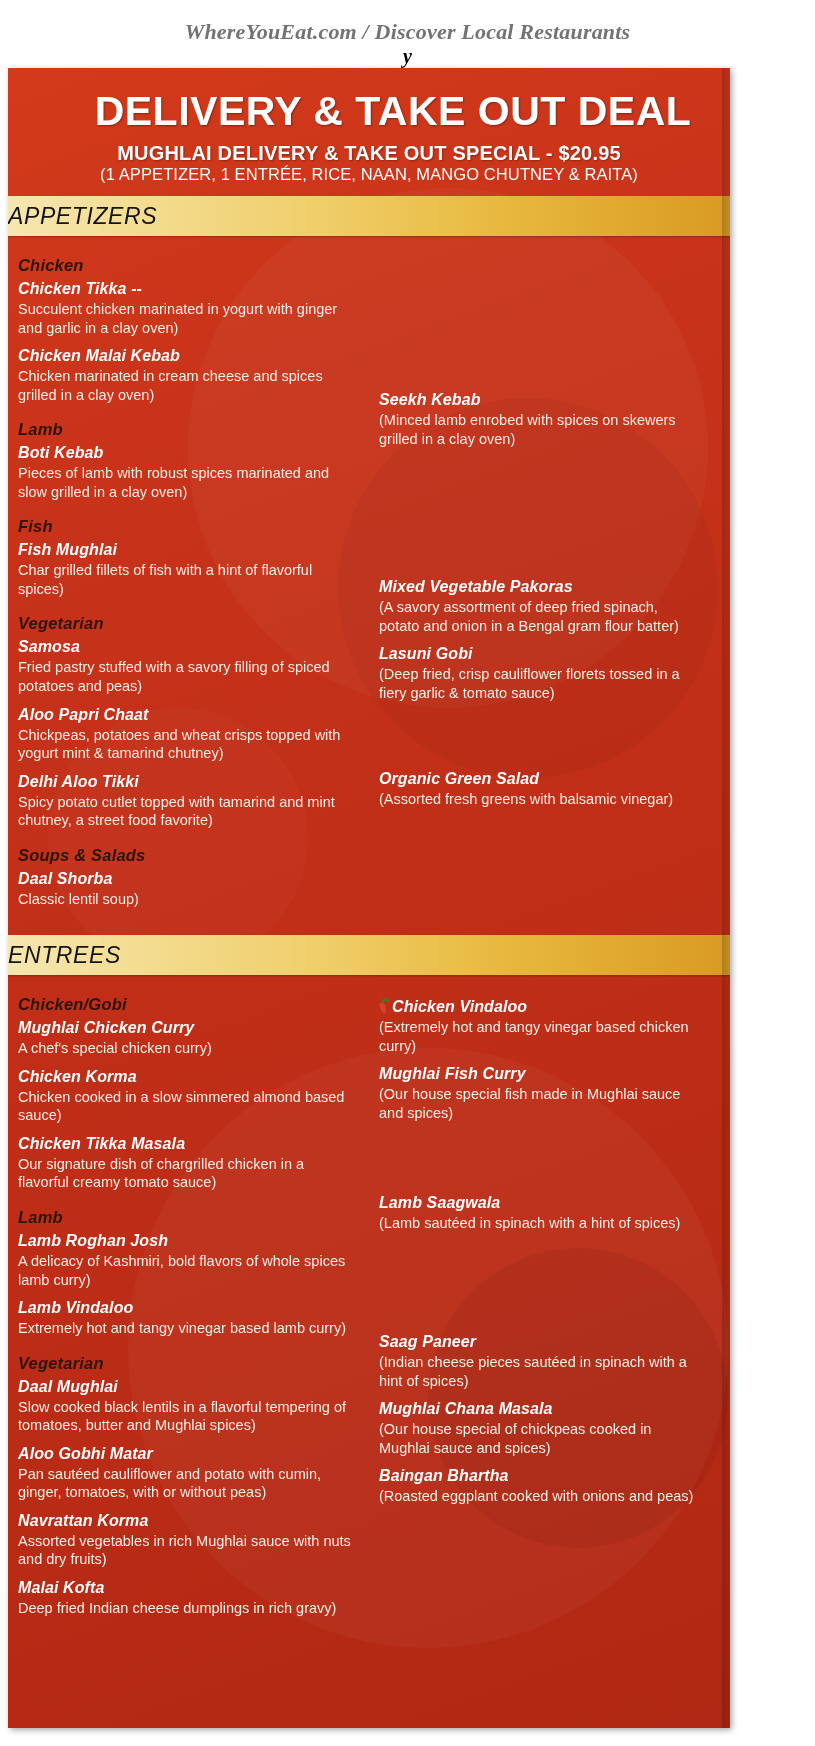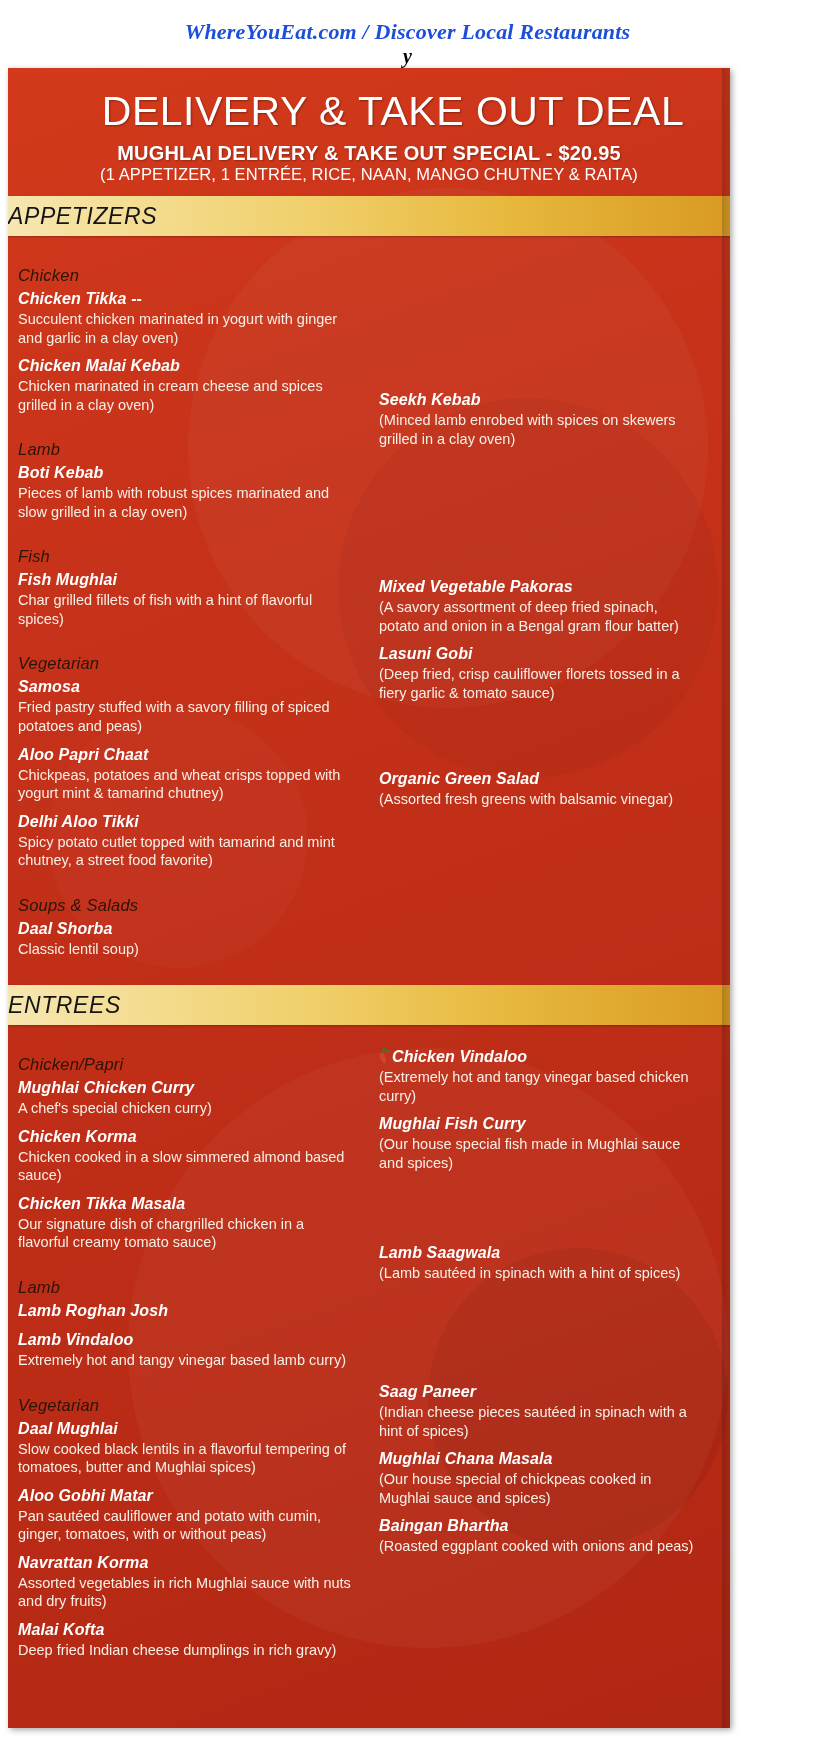--- a/index.html
+++ b/index.html
@@ -22,21 +22,21 @@
     width: 815px;
     height: 70px;
     background: #ffffff;
     text-align: center;
   }
   .site-banner .brand {
     font-family: "Liberation Serif", serif;
     font-weight: bold;
     font-style: italic;
     font-size: 22px;
-    color: #1d4ed8;
+    color: #737373;
     letter-spacing: 0.2px;
     line-height: 1.25;
     padding-top: 18px;
     display: block;
   }
   .site-banner .brand-sub {
     font-family: "Liberation Serif", serif;
     font-weight: bold;
     font-style: italic;
     font-size: 20px;
@@ -78,21 +78,21 @@
 
   
   .hdr {
     position: relative;
     padding: 22px 0 12px 0;
     text-align: center;
     color: #ffffff;
   }
   .hdr .h-title {
     font-size: 41px;
-    font-weight: normal;
+    font-weight: bold;
     letter-spacing: 0.5px;
     line-height: 1.05;
     text-shadow: 1px 1px 2px rgba(0,0,0,.35);
     display: block;
     padding: 0 30px;
     margin-left: 48px;
   }
   .hdr .h-sub {
     font-size: 20px;
     font-weight: bold;
@@ -132,24 +132,24 @@
   .col {
     width: 50%;
     box-sizing: border-box;
     padding: 0 14px 0 0;
   }
   .col.left { padding-left: 0px; }
   .col.right { padding-left: 14px; }
 
   .cat {
     font-size: 16.5px;
-    font-weight: normal;
+    font-weight: bold;
     font-style: italic;
     color: #2b1408;
-    margin: 26px 0 4px 0;
+    margin: 16px 0 4px 0;
     letter-spacing: 0.2px;
   }
 
   .item { margin-bottom: 9px; }
   .item .nm {
     font-size: 16px;
     font-weight: bold;
     color: #ffffff;
     line-height: 1.25;
     letter-spacing: 0.1px;
@@ -277,36 +277,37 @@
             <div class="nm">Organic Green Salad</div>
             <div class="ds">(Assorted fresh greens with balsamic vinegar)</div>
           </div>
         </div>
       </div>
       <div class="band">
         <span>ENTREES</span>
       </div>
       <div class="cols entrees-body">
         <div class="col left">
-          <div class="cat">Chicken/Papri</div>
+          <div class="cat">Chicken/Gobi</div>
           <div class="item">
             <div class="nm">Mughlai Chicken Curry</div>
             <div class="ds">A chef's special chicken curry)</div>
           </div>
           <div class="item">
             <div class="nm">Chicken Korma</div>
             <div class="ds">Chicken cooked in a slow simmered almond based sauce)</div>
           </div>
           <div class="item">
             <div class="nm">Chicken Tikka Masala</div>
             <div class="ds">Our signature dish of chargrilled chicken in a flavorful creamy tomato sauce)</div>
           </div>
           <div class="cat">Lamb</div>
           <div class="item">
             <div class="nm">Lamb Roghan Josh</div>
+            <div class="ds">A delicacy of Kashmiri, bold flavors of whole spices lamb curry)</div>
           </div>
           <div class="item">
             <div class="nm">Lamb Vindaloo</div>
             <div class="ds">Extremely hot and tangy vinegar based lamb curry)</div>
           </div>
           <div class="cat">Vegetarian</div>
           <div class="item">
             <div class="nm">Daal Mughlai</div>
             <div class="ds">Slow cooked black lentils in a flavorful tempering of tomatoes, butter and Mughlai spices)</div>
           </div>

